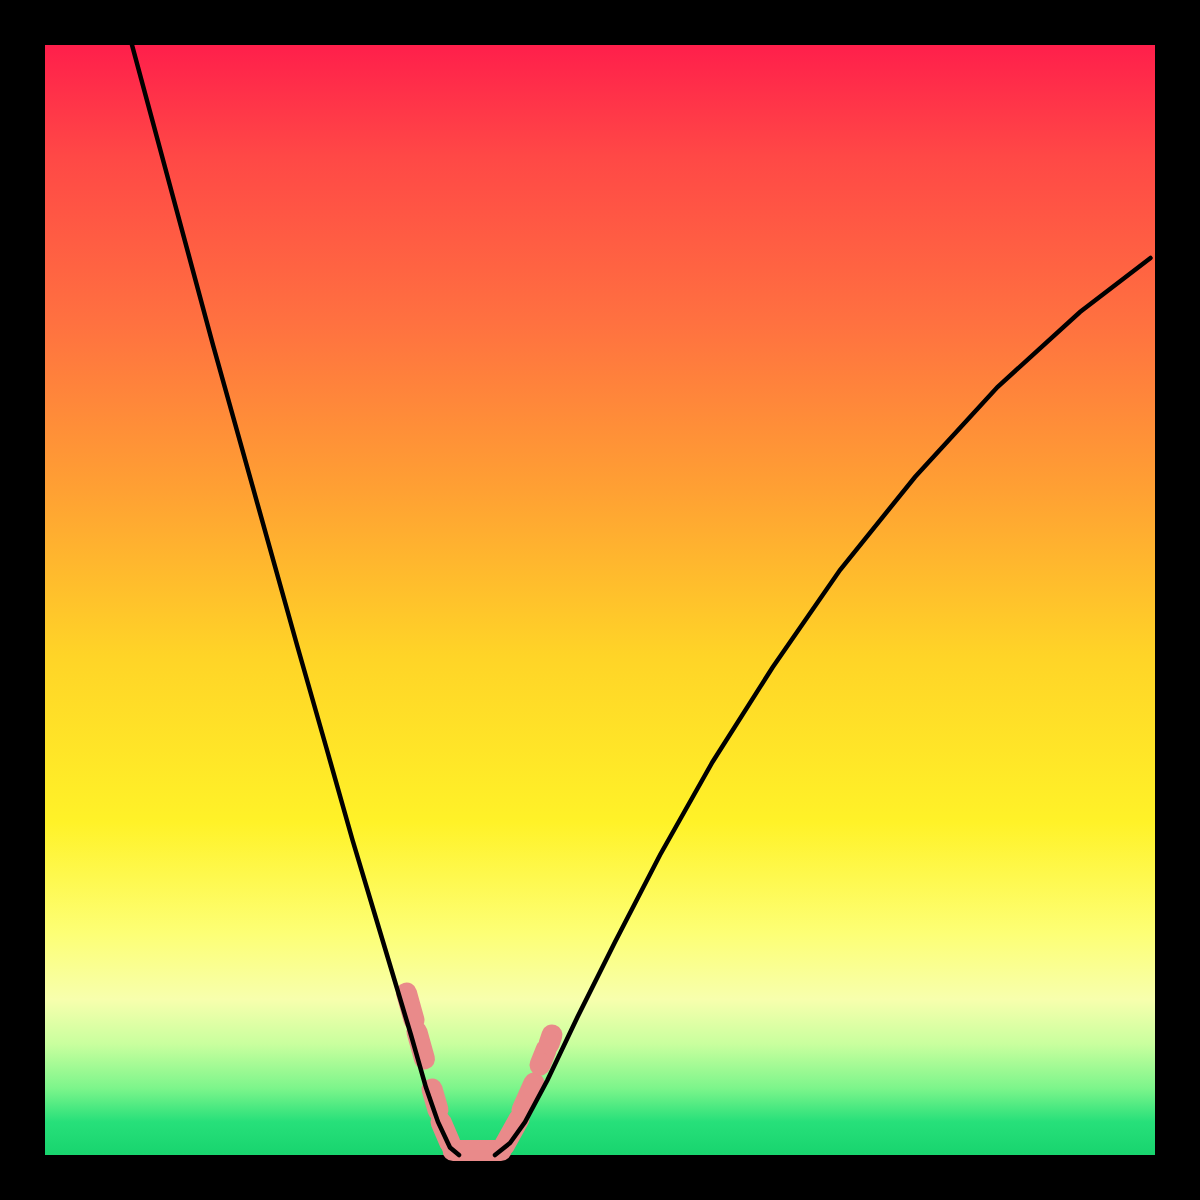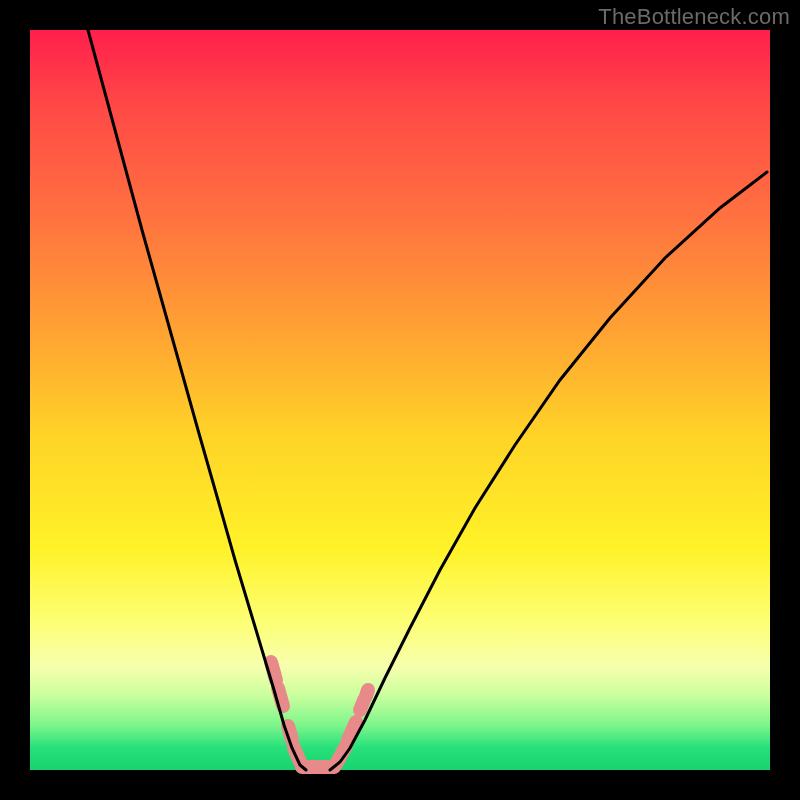--- a/index.html
+++ b/index.html
@@ -58,21 +58,20 @@
     width: 740px;
     height: 740px;
     overflow: visible;
   }
 </style>
 </head>
 <body>
 
 <div class="frame">
 
-  <div class="watermark">TheBottleneck.com</div>
 
   <div class="plot">
     <svg class="curves" viewBox="0 0 740 740" preserveAspectRatio="none">
       <g id="pink-group" stroke-linecap="round" fill="none">
           <line x1="241" y1="632" x2="246" y2="650" stroke="#e98a8a" stroke-width="14"></line>
           <line x1="248" y1="658" x2="253" y2="676" stroke="#e98a8a" stroke-width="14"></line>
           <line x1="258" y1="696" x2="262" y2="710" stroke="#e98a8a" stroke-width="14"></line>
           <line x1="264" y1="718" x2="270" y2="732" stroke="#e98a8a" stroke-width="14"></line>
           <line x1="272" y1="737" x2="304" y2="737" stroke="#e98a8a" stroke-width="14"></line>
           <line x1="306" y1="734" x2="316" y2="716" stroke="#e98a8a" stroke-width="14"></line>

